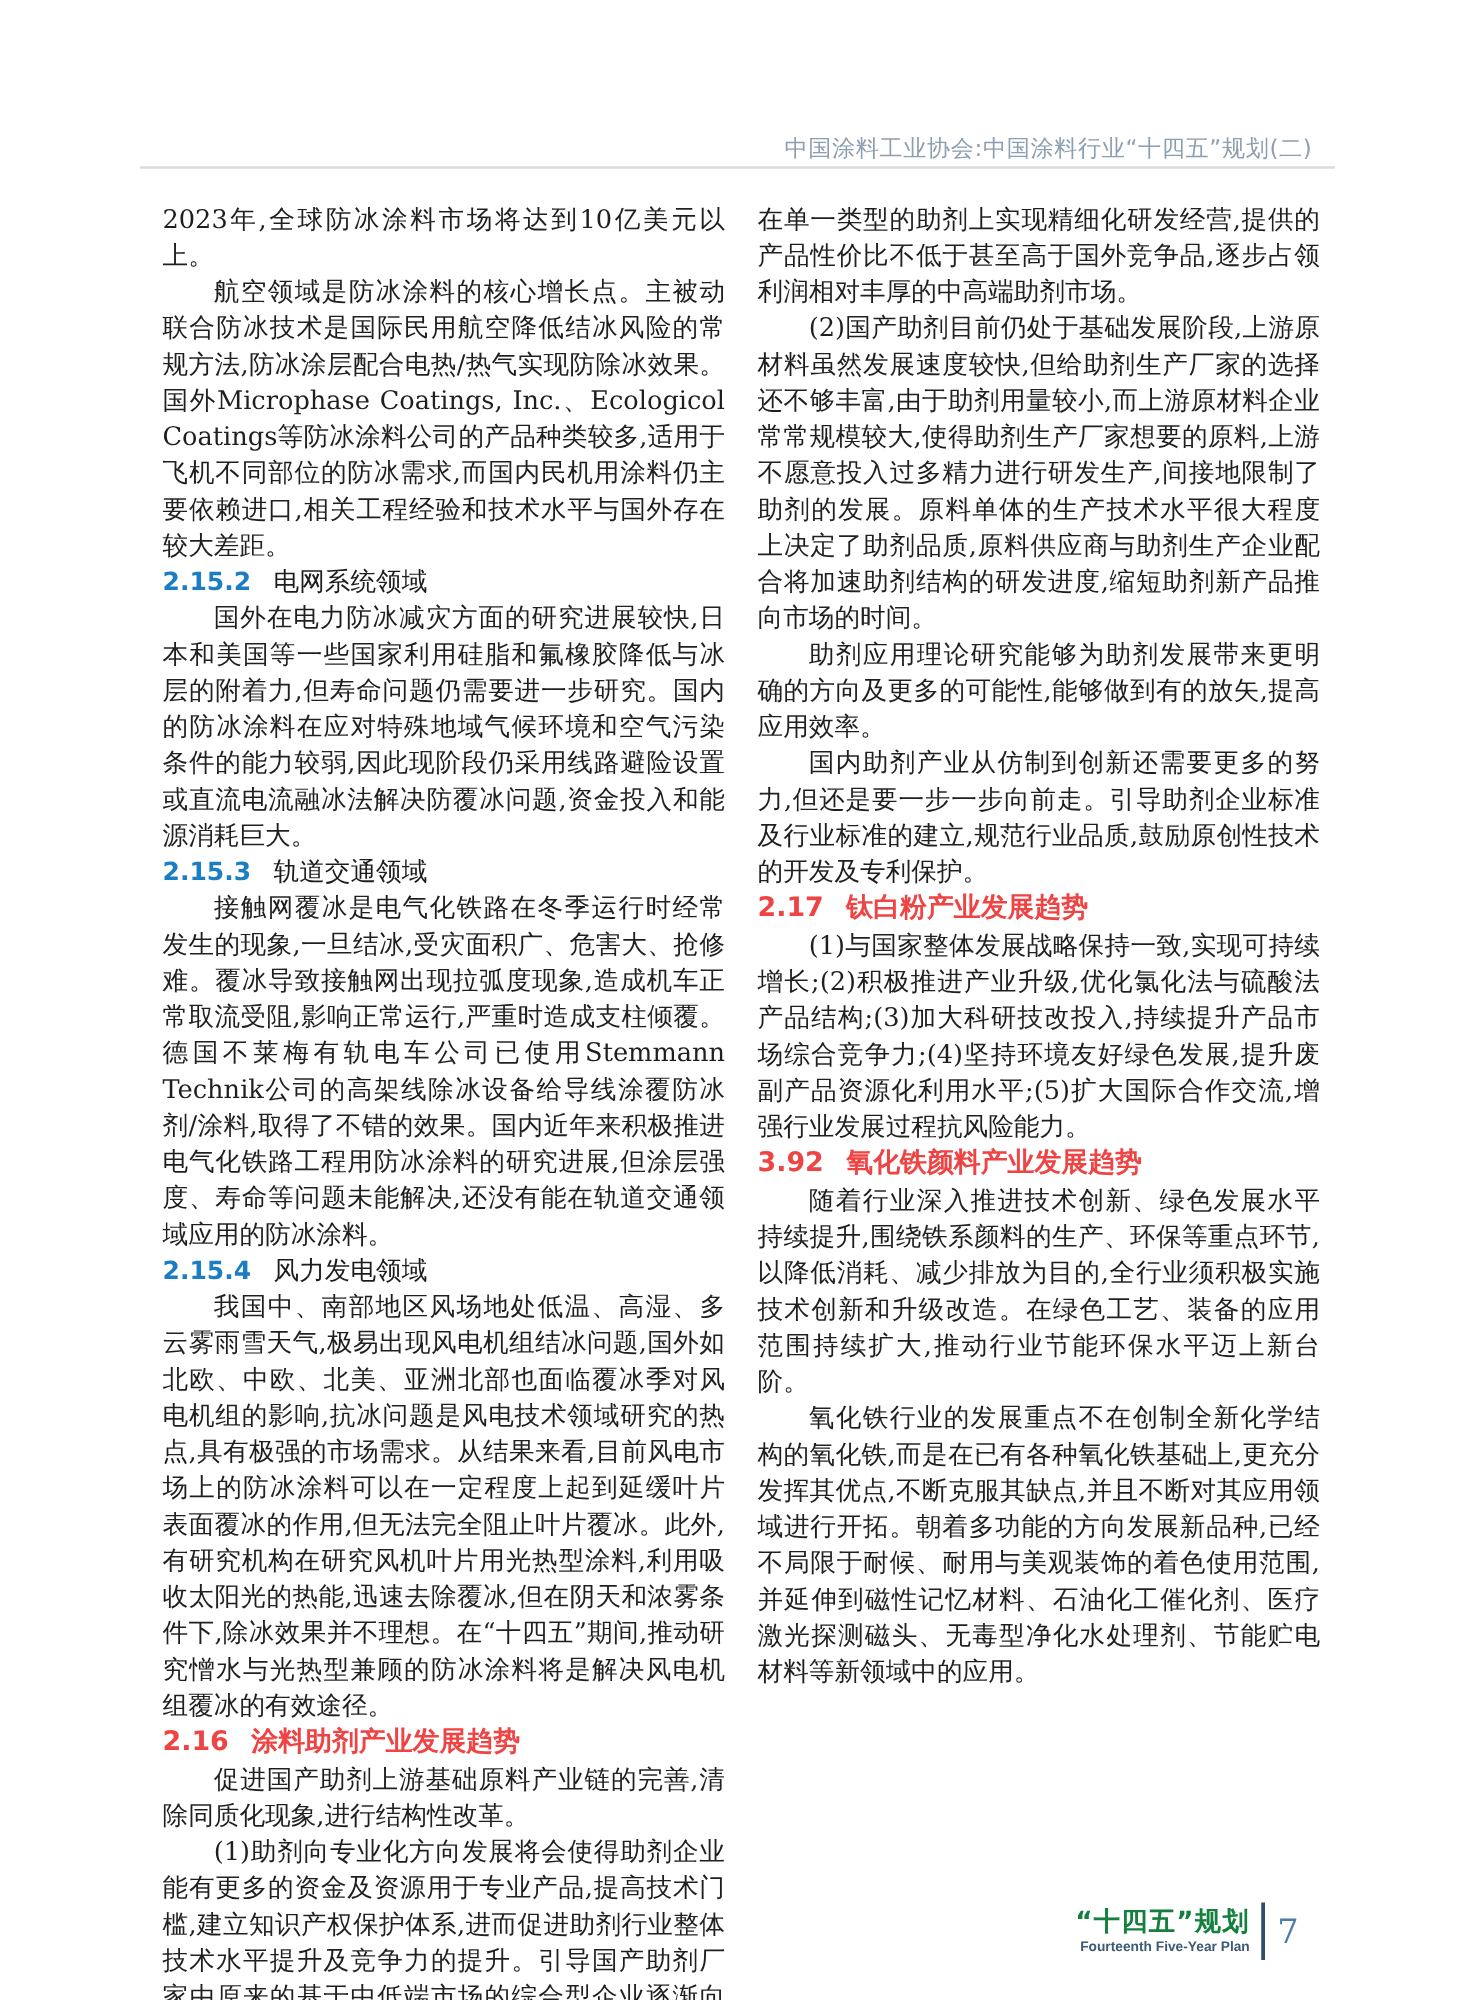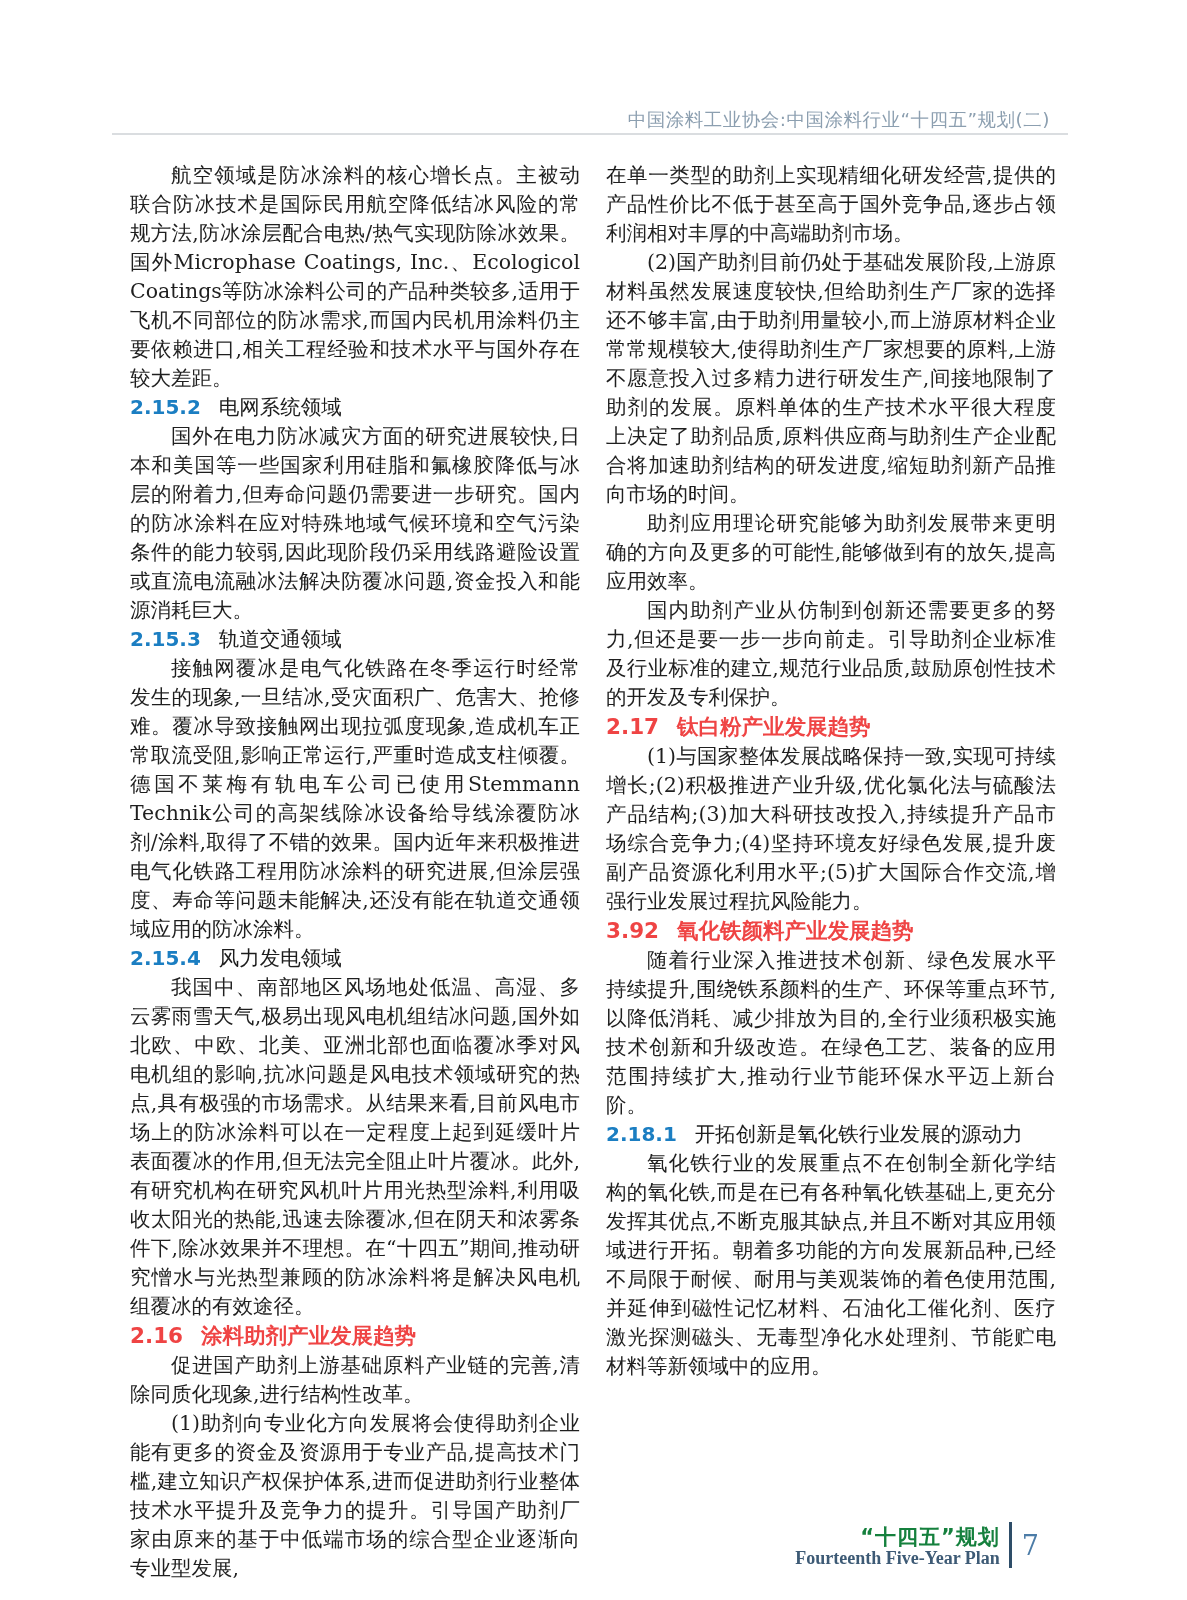--- a/index.html
+++ b/index.html
@@ -84,23 +84,23 @@
   .footer-text { text-align: right; }
   .footer-zh {
     font-family: "DejaVu Sans", "Liberation Sans", sans-serif;
     font-weight: bold;
     font-size: 21px;
     line-height: 25px;
     letter-spacing: 1px;
     color: #15803d;
   }
   .footer-en {
-    font-family: Liberation Serif, serif;
+    font-family: Liberation Sans, sans-serif;
     font-weight: bold;
-    font-size: 18px;
+    font-size: 11px;
     line-height: 16px;
     color: #3d5a75;
   }
   .footer-bar {
     width: 3px;
     height: 46px;
     background: #2e4d68;
     margin: 0 10px 0 9px;
   }
   .footer-page {
@@ -112,41 +112,41 @@
 </head>
 <body>
 
 <div class="page">
 
   <div class="header-title">中国涂料工业协会:中国涂料行业“十四五”规划(二)</div>
   <div class="header-rule"></div>
 
   <div class="content">
     <div class="col" id="col-left">
+        <p class="para">2023年,全球防冰涂料市场将达到10亿美元以上。</p>
         <p class="para indent">航空领域是防冰涂料的核心增长点。主被动联合防冰技术是国际民用航空降低结冰风险的常规方法,防冰涂层配合电热/热气实现防除冰效果。国外Microphase Coatings, Inc.、Ecologicol Coatings等防冰涂料公司的产品种类较多,适用于飞机不同部位的防冰需求,而国内民机用涂料仍主要依赖进口,相关工程经验和技术水平与国外存在较大差距。</p>
         <div class="sec-h3"><span class="sec-num">2.15.2</span><span class="sec-title">电网系统领域</span></div>
         <p class="para indent">国外在电力防冰减灾方面的研究进展较快,日本和美国等一些国家利用硅脂和氟橡胶降低与冰层的附着力,但寿命问题仍需要进一步研究。国内的防冰涂料在应对特殊地域气候环境和空气污染条件的能力较弱,因此现阶段仍采用线路避险设置或直流电流融冰法解决防覆冰问题,资金投入和能源消耗巨大。</p>
         <div class="sec-h3"><span class="sec-num">2.15.3</span><span class="sec-title">轨道交通领域</span></div>
         <p class="para indent">接触网覆冰是电气化铁路在冬季运行时经常发生的现象,一旦结冰,受灾面积广、危害大、抢修难。覆冰导致接触网出现拉弧度现象,造成机车正常取流受阻,影响正常运行,严重时造成支柱倾覆。德国不莱梅有轨电车公司已使用Stemmann Technik公司的高架线除冰设备给导线涂覆防冰剂/涂料,取得了不错的效果。国内近年来积极推进电气化铁路工程用防冰涂料的研究进展,但涂层强度、寿命等问题未能解决,还没有能在轨道交通领域应用的防冰涂料。</p>
         <div class="sec-h3"><span class="sec-num">2.15.4</span><span class="sec-title">风力发电领域</span></div>
         <p class="para indent">我国中、南部地区风场地处低温、高湿、多云雾雨雪天气,极易出现风电机组结冰问题,国外如北欧、中欧、北美、亚洲北部也面临覆冰季对风电机组的影响,抗冰问题是风电技术领域研究的热点,具有极强的市场需求。从结果来看,目前风电市场上的防冰涂料可以在一定程度上起到延缓叶片表面覆冰的作用,但无法完全阻止叶片覆冰。此外,有研究机构在研究风机叶片用光热型涂料,利用吸收太阳光的热能,迅速去除覆冰,但在阴天和浓雾条件下,除冰效果并不理想。在“十四五”期间,推动研究憎水与光热型兼顾的防冰涂料将是解决风电机组覆冰的有效途径。</p>
         <div class="sec-h2"><span class="sec-num">2.16</span><span class="sec-title">涂料助剂产业发展趋势</span></div>
         <p class="para indent">促进国产助剂上游基础原料产业链的完善,清除同质化现象,进行结构性改革。</p>
         <p class="para indent">(1)助剂向专业化方向发展将会使得助剂企业能有更多的资金及资源用于专业产品,提高技术门槛,建立知识产权保护体系,进而促进助剂行业整体技术水平提升及竞争力的提升。引导国产助剂厂家由原来的基于中低端市场的综合型企业逐渐向专业型发展,</p>
       </div>
     <div class="col" id="col-right">
         <p class="para">在单一类型的助剂上实现精细化研发经营,提供的产品性价比不低于甚至高于国外竞争品,逐步占领利润相对丰厚的中高端助剂市场。</p>
         <p class="para indent">(2)国产助剂目前仍处于基础发展阶段,上游原材料虽然发展速度较快,但给助剂生产厂家的选择还不够丰富,由于助剂用量较小,而上游原材料企业常常规模较大,使得助剂生产厂家想要的原料,上游不愿意投入过多精力进行研发生产,间接地限制了助剂的发展。原料单体的生产技术水平很大程度上决定了助剂品质,原料供应商与助剂生产企业配合将加速助剂结构的研发进度,缩短助剂新产品推向市场的时间。</p>
         <p class="para indent">助剂应用理论研究能够为助剂发展带来更明确的方向及更多的可能性,能够做到有的放矢,提高应用效率。</p>
         <p class="para indent">国内助剂产业从仿制到创新还需要更多的努力,但还是要一步一步向前走。引导助剂企业标准及行业标准的建立,规范行业品质,鼓励原创性技术的开发及专利保护。</p>
         <div class="sec-h2"><span class="sec-num">2.17</span><span class="sec-title">钛白粉产业发展趋势</span></div>
         <p class="para indent">(1)与国家整体发展战略保持一致,实现可持续增长;(2)积极推进产业升级,优化氯化法与硫酸法产品结构;(3)加大科研技改投入,持续提升产品市场综合竞争力;(4)坚持环境友好绿色发展,提升废副产品资源化利用水平;(5)扩大国际合作交流,增强行业发展过程抗风险能力。</p>
         <div class="sec-h2"><span class="sec-num">3.92</span><span class="sec-title">氧化铁颜料产业发展趋势</span></div>
         <p class="para indent">随着行业深入推进技术创新、绿色发展水平持续提升,围绕铁系颜料的生产、环保等重点环节,以降低消耗、减少排放为目的,全行业须积极实施技术创新和升级改造。在绿色工艺、装备的应用范围持续扩大,推动行业节能环保水平迈上新台阶。</p>
-        <div class="sec-h3"><span class="sec-num">2.18.1</span><span class="sec-title">开拓创新是氧化铁行业发展的源动力</span></div>
         <p class="para indent">氧化铁行业的发展重点不在创制全新化学结构的氧化铁,而是在已有各种氧化铁基础上,更充分发挥其优点,不断克服其缺点,并且不断对其应用领域进行开拓。朝着多功能的方向发展新品种,已经不局限于耐候、耐用与美观装饰的着色使用范围,并延伸到磁性记忆材料、石油化工催化剂、医疗激光探测磁头、无毒型净化水处理剂、节能贮电材料等新领域中的应用。</p>
       </div>
   </div>
 
   <div class="footer">
     <div class="footer-text">
       <div class="footer-zh">“十四五”规划</div>
       <div class="footer-en">Fourteenth Five-Year Plan</div>
     </div>
     <div class="footer-bar"></div>

